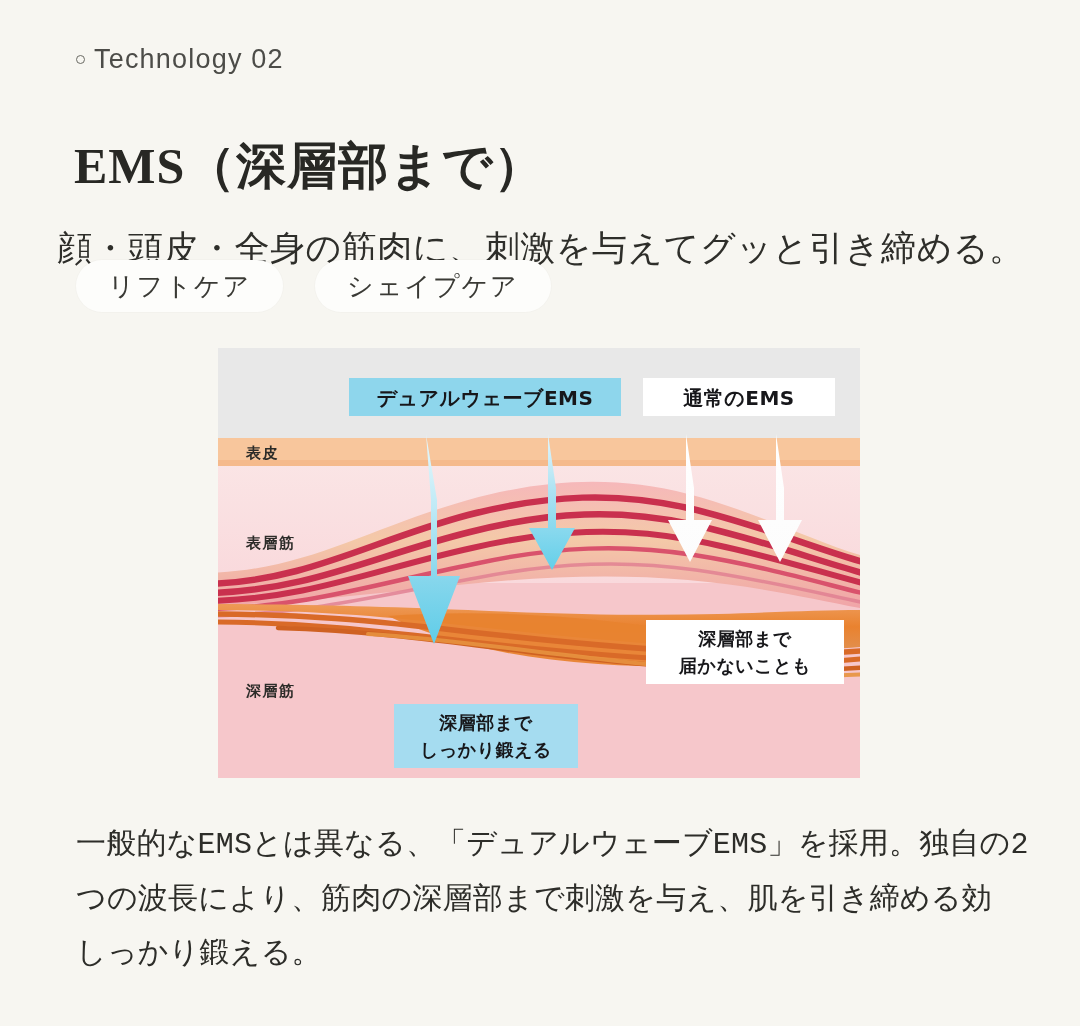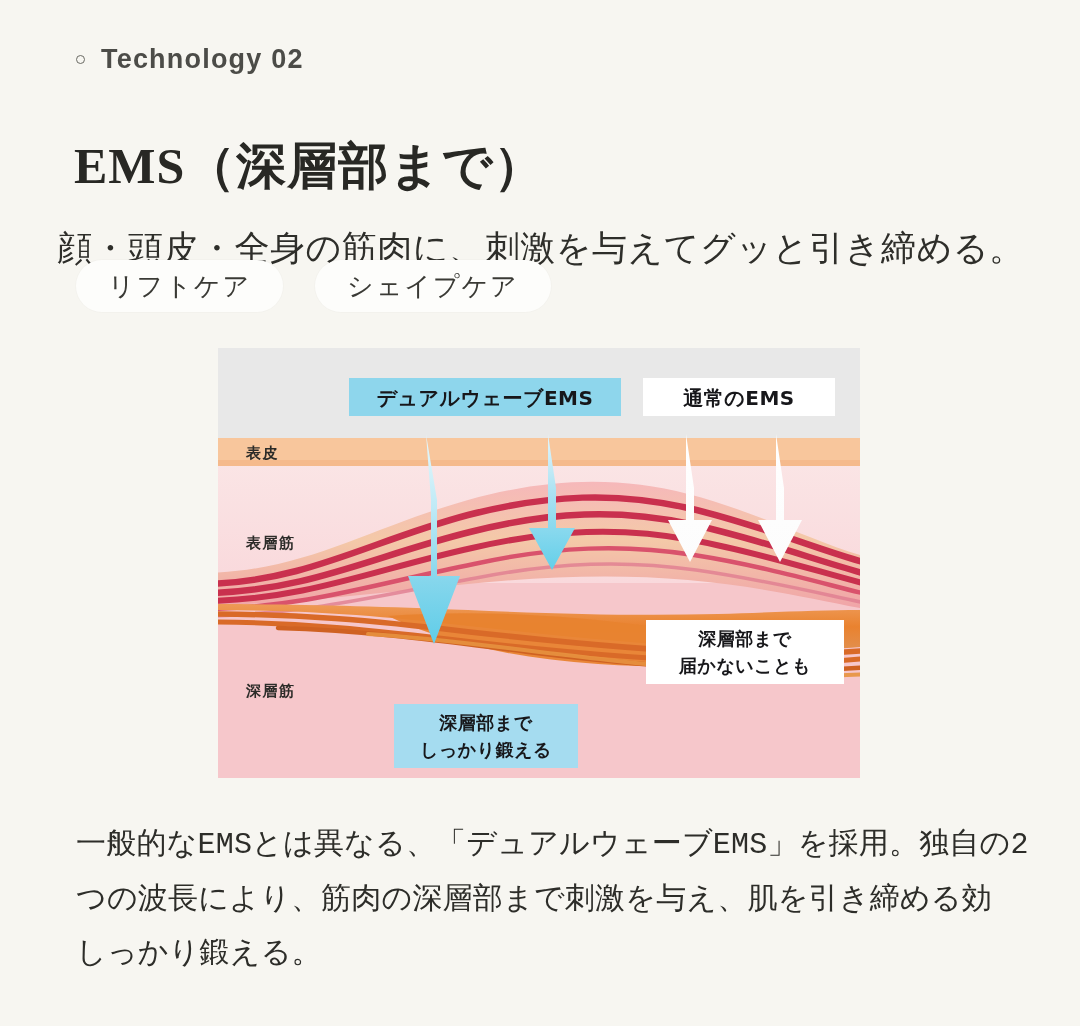--- a/index.html
+++ b/index.html
@@ -19,22 +19,22 @@
   
   .eyebrow {
     position: absolute;
     left: 76px;
     top: 44px;
     font-size: 27px;
     letter-spacing: 1.2px;
     color: #4c4c48;
     display: flex;
     align-items: center;
-    gap: 16px;
-    font-weight: 700;
+    gap: 9px;
+    font-weight: 400;
   }
   .eyebrow-dot {
     width: 9px;
     height: 9px;
     border: 1.6px solid #6a6a64;
     border-radius: 50%;
     display: block;
     box-sizing: border-box;
   }
 

